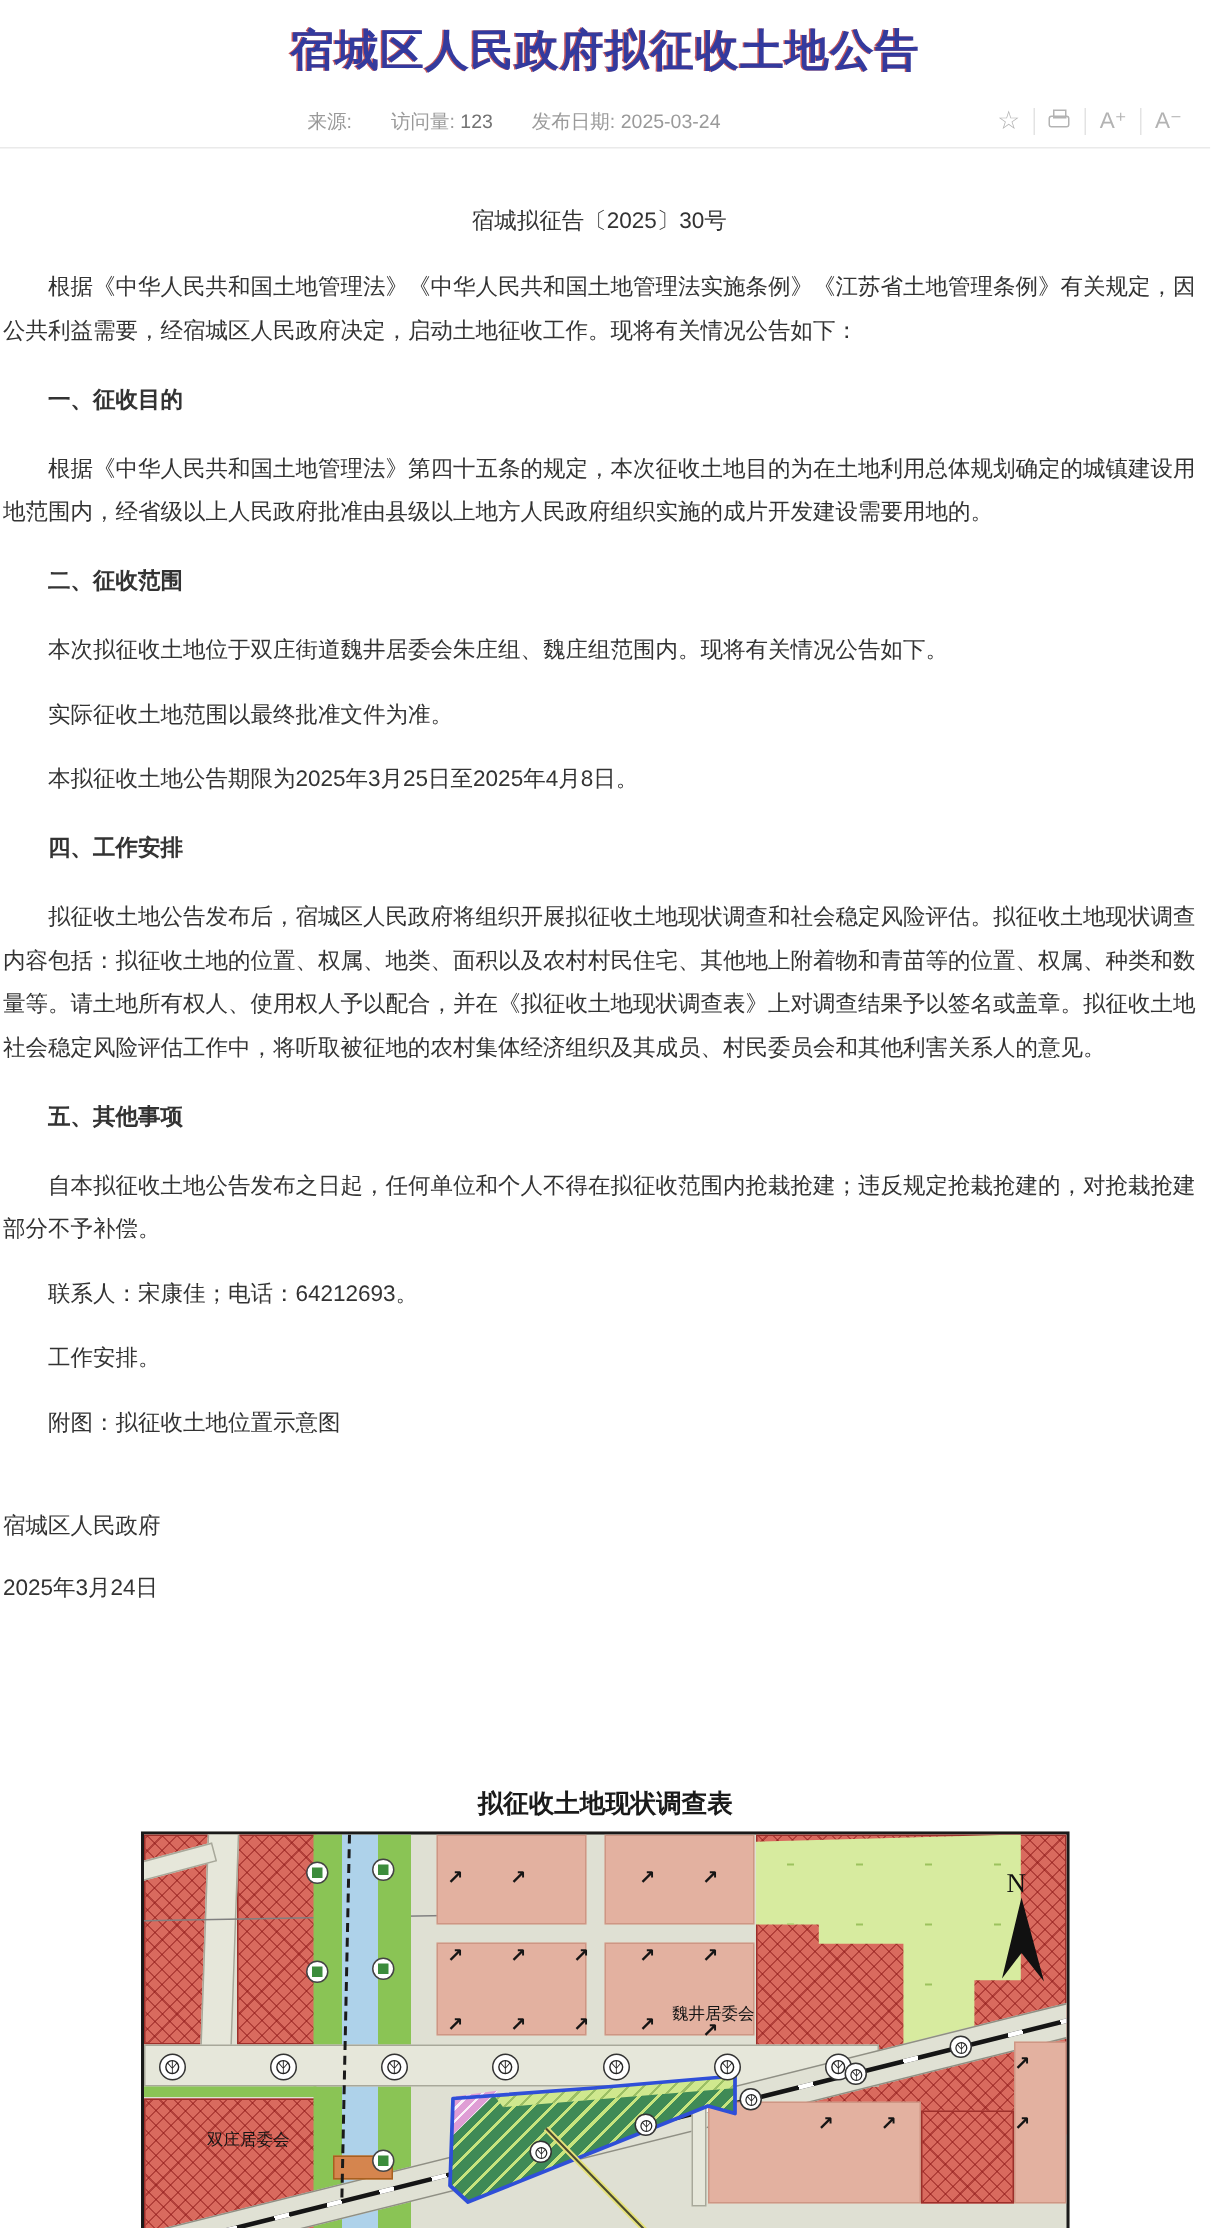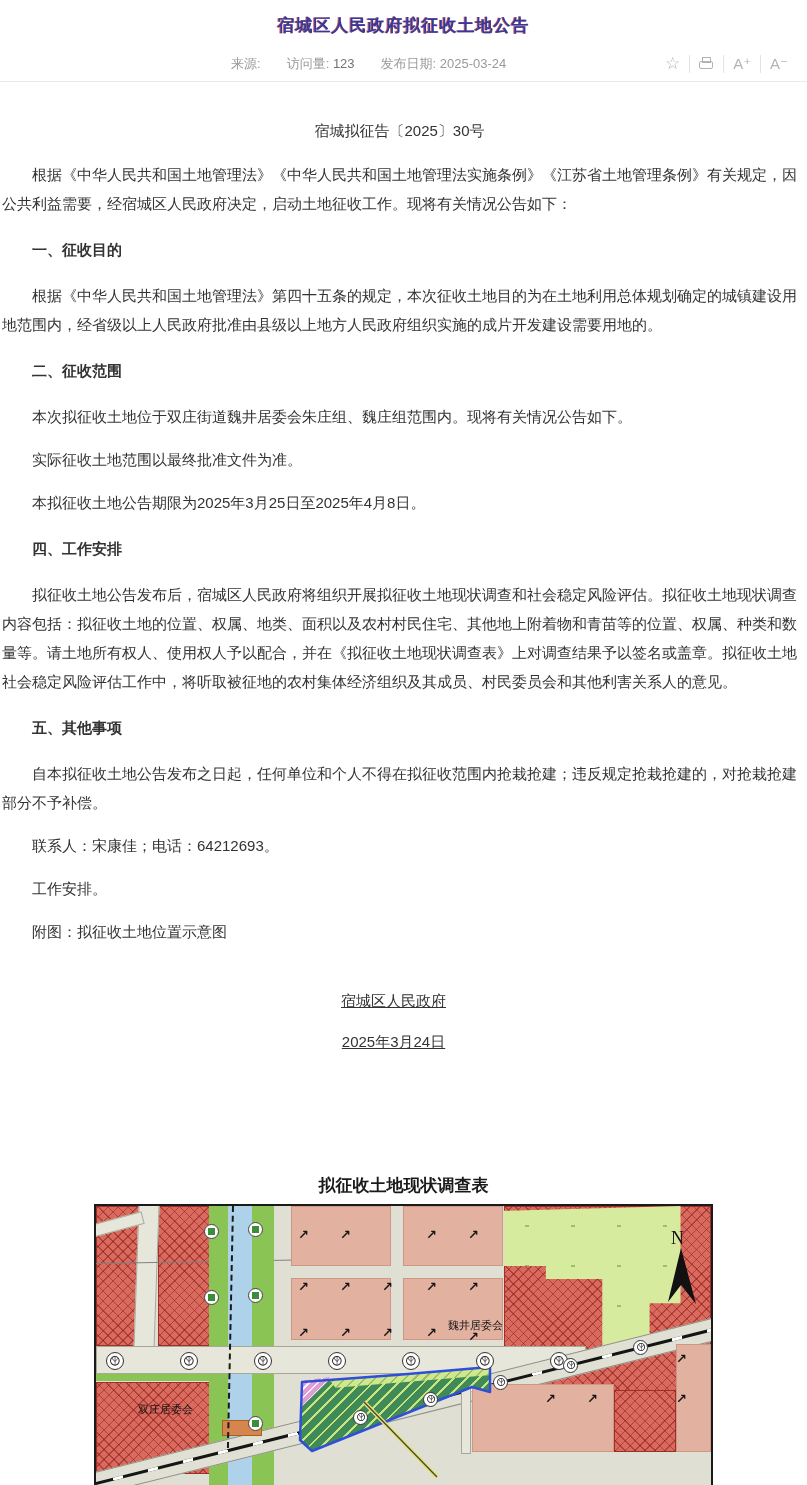--- a/index.html
+++ b/index.html
@@ -1,37 +1,37 @@
 <!DOCTYPE html>
 <html><head>
 <meta charset="utf-8">
 <style>
   html,body{margin:0;padding:0;background:#fff;font-family:"Liberation Sans","DejaVu Sans",sans-serif;}
   .page{width:807px;margin:0 auto;background:#fff;overflow:hidden;}
   
-  .hd-title{margin:14px 0 10px;text-align:center;font-size:17px;font-weight:bold;
+  .hd-title{margin:14px 0 10px;text-align:center;font-size:29px;font-weight:bold;
     color:#333a9e;text-shadow:-1px 0 0 rgba(185,35,35,.75);letter-spacing:1px;}
   .meta-bar{display:flex;align-items:center;height:34px;border-bottom:1px solid #eaeaea;
-    font-size:13px;color:#9a9a9a;padding-left:26px;}
+    font-size:13px;color:#9a9a9a;}
   .meta-info{margin-left:205px;display:flex;gap:8px;align-items:center;white-space:nowrap;}
   .meta-item{margin-right:18px;}
   .meta-val-red{color:#737373;}
   .meta-tools{margin-left:auto;margin-right:10px;display:flex;align-items:center;color:#b3b3b3;}
   .tool{padding:0 9px;border-right:1px solid #e3e3e3;font-size:15px;line-height:18px;cursor:pointer;}
   .tool:last-child{border-right:none;}
   .star{font-size:17px;}
   .printer-icon{display:inline-block;width:15px;height:13px;position:relative;top:1px;}
   .printer-icon::before{content:"";position:absolute;left:3px;top:0;width:7px;height:4px;border:1.2px solid #b3b3b3;}
   .printer-icon::after{content:"";position:absolute;left:0;top:4px;width:12px;height:6px;border:1.2px solid #b3b3b3;border-radius:2px;}
   
   .doc{padding:20px 10px 0 2px;color:#333;font-size:15px;}
   .doc-number{text-align:center;margin:14px 0 6px;line-height:30px;}
   .doc p{margin:14px 0;line-height:29px;text-indent:2em;}
   .doc h4{margin:17px 0;line-height:29px;text-indent:2em;font-size:15px;font-weight:bold;}
-  .sig{margin-top:40px;text-align:center;padding-right:12px;line-height:29px;text-decoration:underline;}
+  .sig{margin-top:40px;text-align:left;padding-right:12px;line-height:29px;}
   .sig-date{margin-top:12px;}
   
   .map-section{margin-top:118px;}
   .map-title{text-align:center;font-family:"Liberation Serif","DejaVu Serif",serif;
     font-weight:bold;font-size:17px;color:#1a1a1a;margin-bottom:7px;}
   .map{position:relative;width:615px;height:413px;margin:0 auto;border:2px solid #1a1a1a;
     overflow:hidden;background:#dfe0d3;}
   .abs{position:absolute;}
   .xh{position:absolute;background-color:#d96a5e;box-sizing:border-box;border:1px solid #9c2f2a;
     background-image:repeating-linear-gradient(45deg,rgba(139,22,22,.5) 0 1px,transparent 1px 7px),

